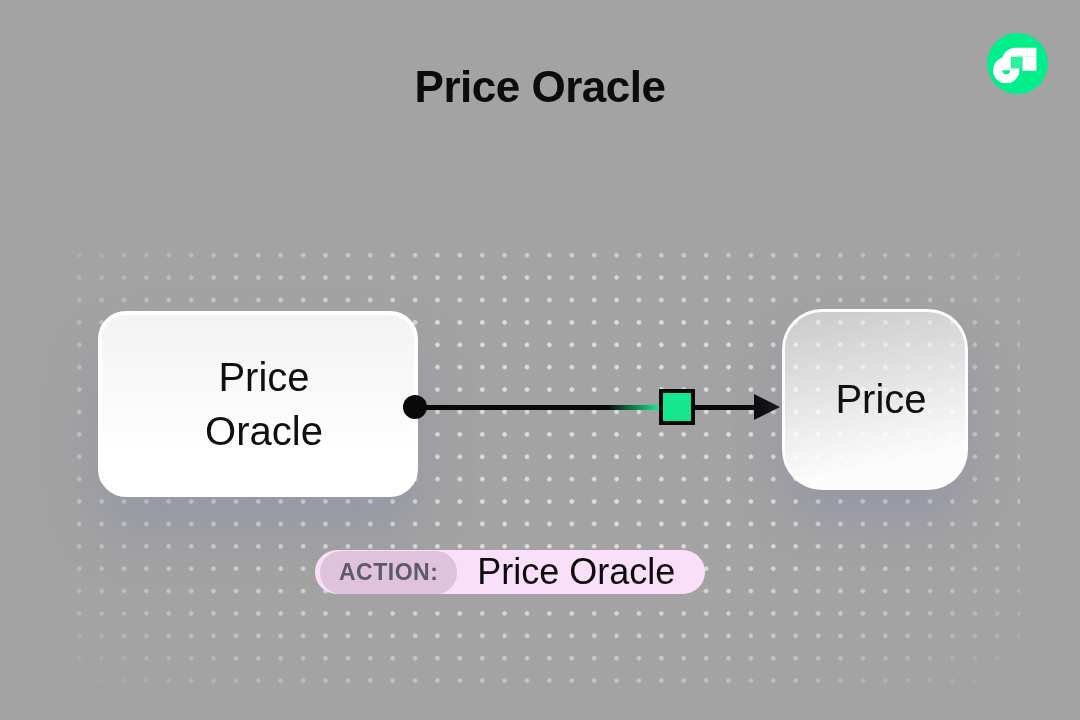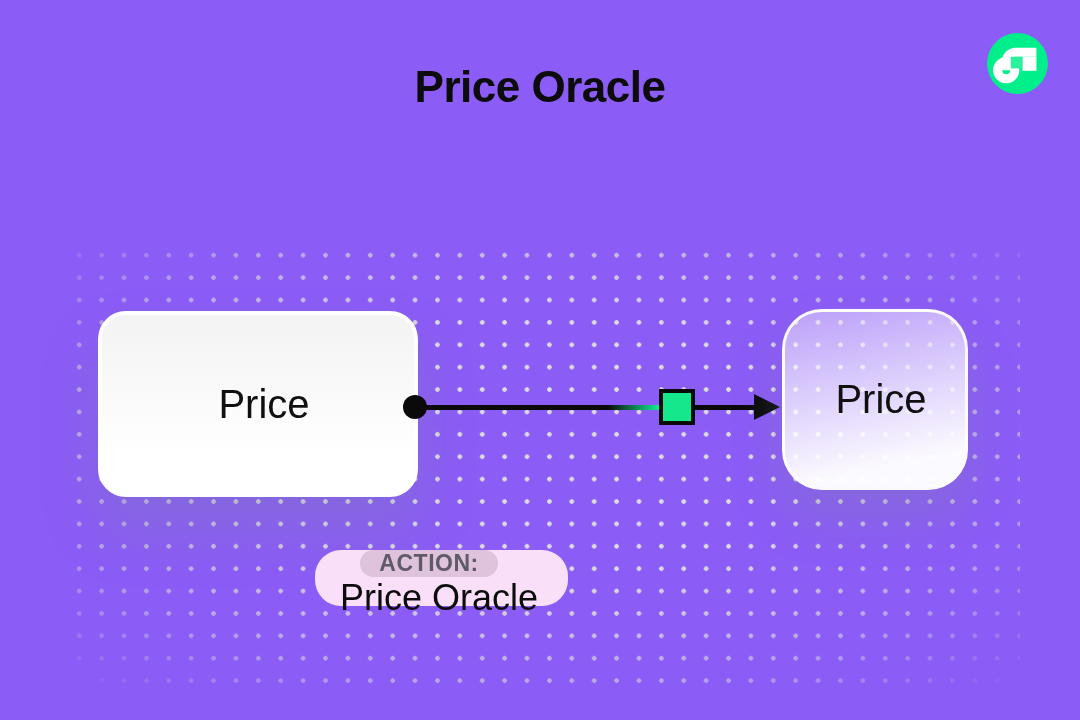--- a/index.html
+++ b/index.html
@@ -1,18 +1,18 @@
 <!DOCTYPE html>
 <html><head>
 <meta charset="utf-8">
 <style>
   html,body{margin:0;padding:0;background:#efefef;}
   .canvas{
     position:relative;width:1080px;height:720px;overflow:hidden;
-    background:#8b5cf6;
+    background:#a3a3a3;
     font-family:"Liberation Sans",sans-serif;color:#0b0b0b;
   }
   
   .dots{
     position:absolute;left:68px;top:244px;right:60px;bottom:32px;
     background-image:radial-gradient(circle,#dcdcdd 2px,rgba(220,220,221,0) 2.5px);
     background-size:22.4px 22.4px;
     -webkit-mask-image:radial-gradient(ellipse at 50% 46%,#000 40%,rgba(0,0,0,.55) 72%,transparent 99%);
             mask-image:radial-gradient(ellipse at 50% 46%,#000 40%,rgba(0,0,0,.55) 72%,transparent 99%);
     z-index:0;
@@ -49,22 +49,22 @@
   .edge-dot{position:absolute;left:403px;top:395px;width:24px;height:24px;border-radius:50%;background:#0a0a0a;z-index:3;}
   .edge-line{position:absolute;left:415px;top:405px;width:346px;height:5px;background:#0a0a0a;z-index:2;}
   .edge-line-green{position:absolute;left:608px;top:405px;width:52px;height:5px;
     background:linear-gradient(90deg,rgba(18,231,140,0) 0%,#12e78c 95%);z-index:2;}
   .edge-arrowhead{position:absolute;left:754px;top:394px;width:0;height:0;
     border-top:13px solid transparent;border-bottom:13px solid transparent;border-left:26px solid #0a0a0a;z-index:2;}
   .edge-packet{position:absolute;left:659px;top:389px;width:36px;height:36px;box-sizing:border-box;
     background:#14e78c;border:4px solid #0a0a0a;z-index:3;}
   
   .action-pill{
-    position:absolute;left:315px;top:550px;height:56px;border-radius:26px;
-    background:#f9dff8;display:flex;align-items:center;padding:0 30px 0 5px;z-index:2;flex-direction:column;
+    position:absolute;left:315px;top:550px;height:44px;border-radius:26px;
+    background:#f9dff8;display:flex;align-items:center;padding:0 30px 0 5px;z-index:2;
   }
   .action-badge{
     background:#dfc2db;color:#5f5a67;border-radius:21px;height:43px;
     display:flex;align-items:center;padding:0 19px;
     font-size:23px;font-weight:700;letter-spacing:.5px;
   }
   .action-label{font-size:36px;color:#0c0c0c;margin-left:20px;white-space:nowrap;}
 </style>
 </head>
 <body>
@@ -83,20 +83,21 @@
            M38 61 a6.5 6.5 0 1 0 -13 0 a6.5 6.5 0 1 0 13 0"></path>
       <path fill="#ffffff" d="M81 24 H47 C33.7 24 24 34.7 24 48 V61 H39 V48 C39 43.6 42.6 39 47 39 H81 Z"></path>
       <rect x="58" y="39" width="23" height="23" fill="#ffffff"></rect>
       <rect x="39" y="39" width="19" height="19" fill="#2BF19C"></rect>
     </svg>
   </div>
 
   <div class="node node-source">
     <div>
       <div>Price</div>
+      <div>Oracle</div>
     </div>
   </div>
 
   <div class="edge-dot"></div>
   <div class="edge-line"></div>
   <div class="edge-line-green"></div>
   <div class="edge-packet"></div>
   <div class="edge-arrowhead"></div>
 
   <div class="node node-target">

